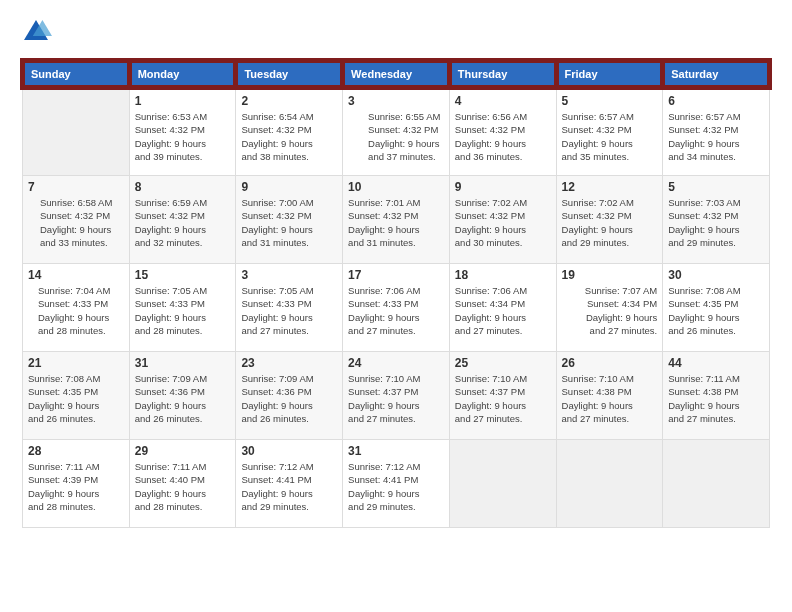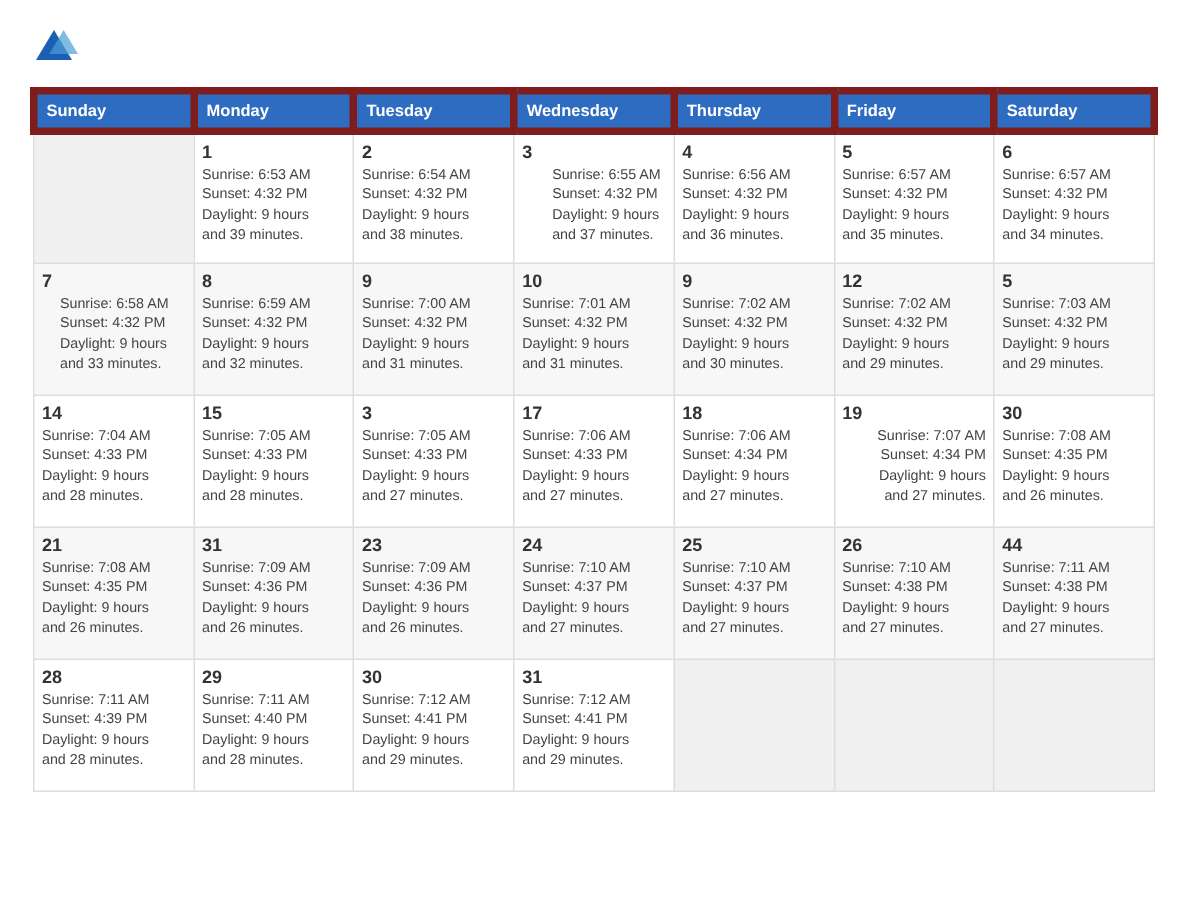--- a/index.html
+++ b/index.html
@@ -220,21 +220,21 @@
             <span class="day-number">5</span>
             <div class="day-info" style="white-space: pre-line;">Sunrise: 7:03 AM
 Sunset: 4:32 PM
 Daylight: 9 hours
 and 29 minutes.</div>
           </td>
         </tr>
         <tr>
           <td>
             <span class="day-number">14</span>
-            <div class="day-info" style="white-space: pre-line;">Sunrise: 7:04 AM
+            <div class="day-info" style="white-space: pre-line; margin-left: 10px;">Sunrise: 7:04 AM
 Sunset: 4:33 PM
 Daylight: 9 hours
 and 28 minutes.</div>
           </td>
           <td>
             <span class="day-number">15</span>
             <div class="day-info" style="white-space: pre-line;">Sunrise: 7:05 AM
 Sunset: 4:33 PM
 Daylight: 9 hours
 and 28 minutes.</div>

